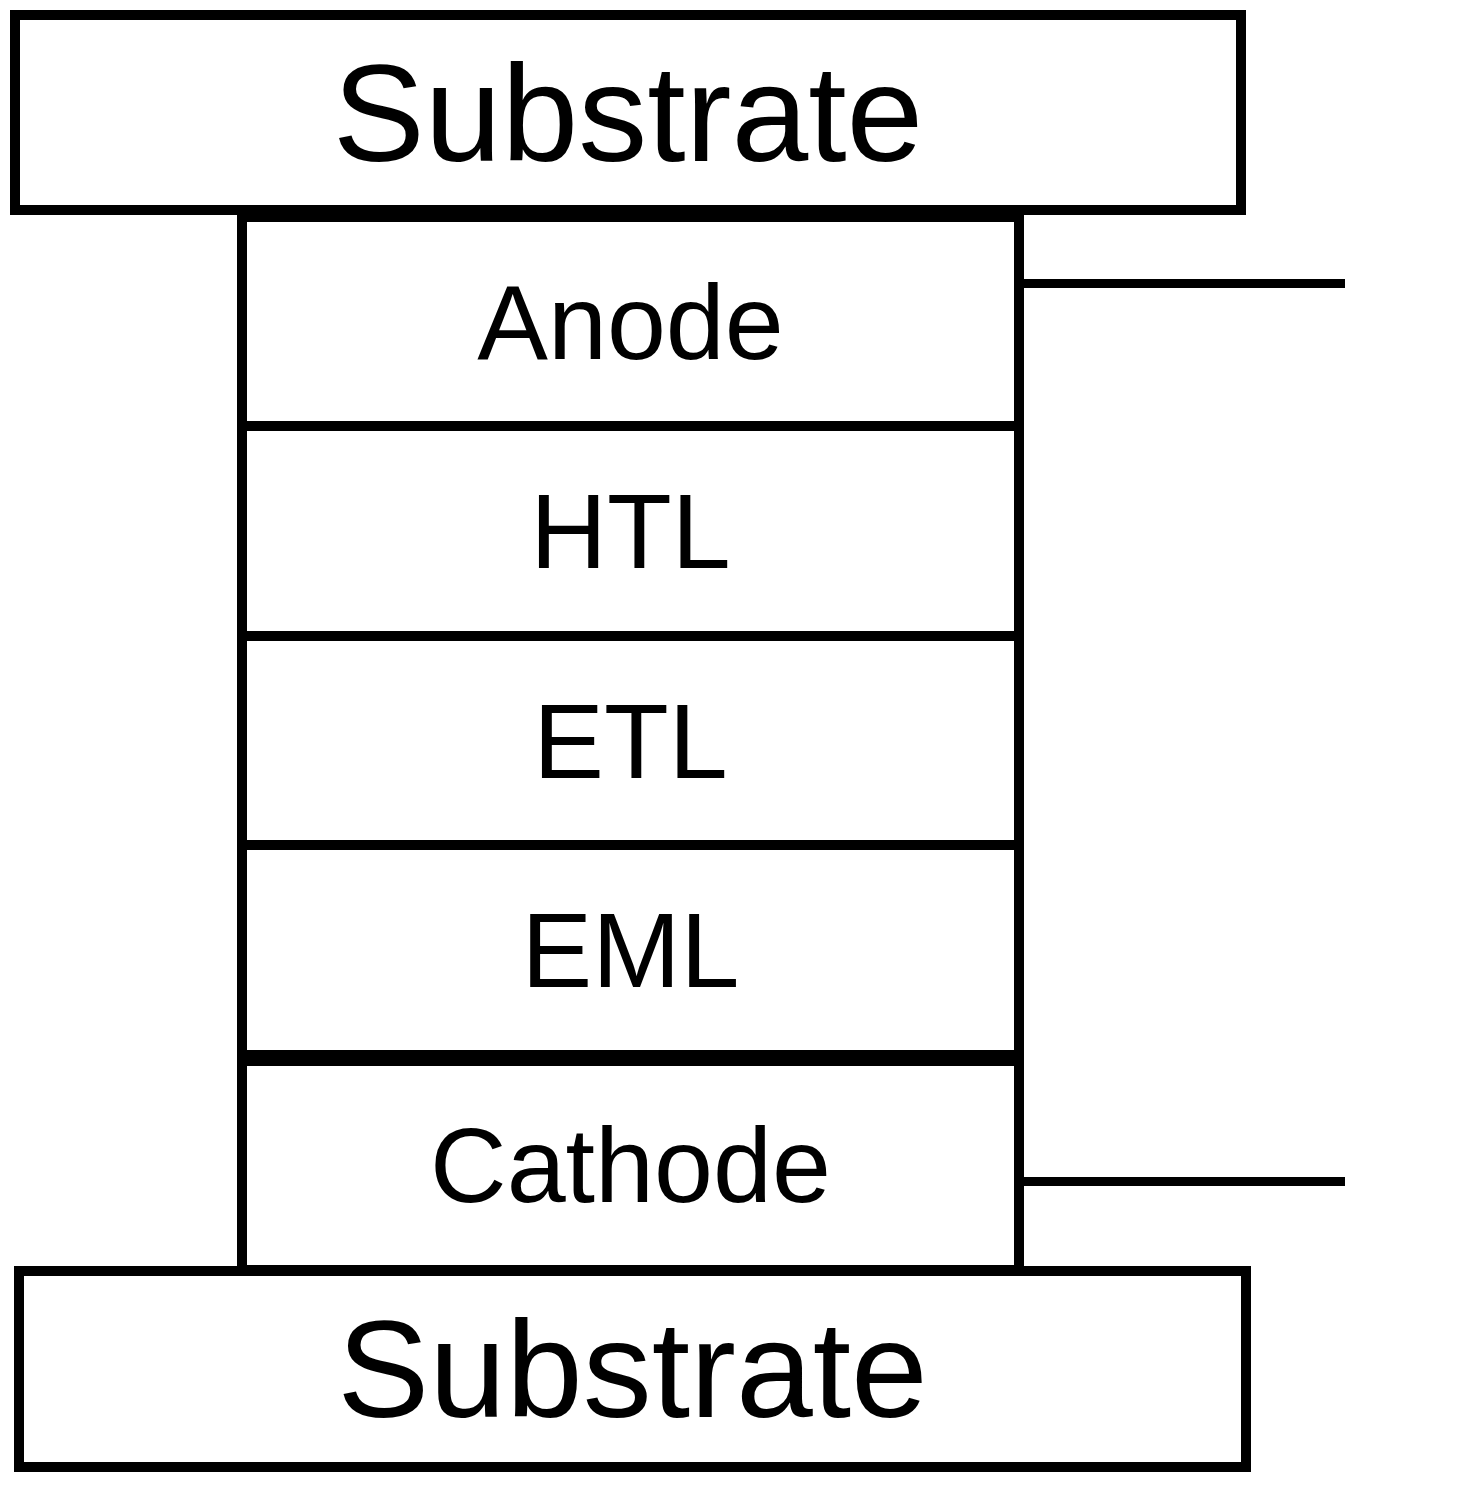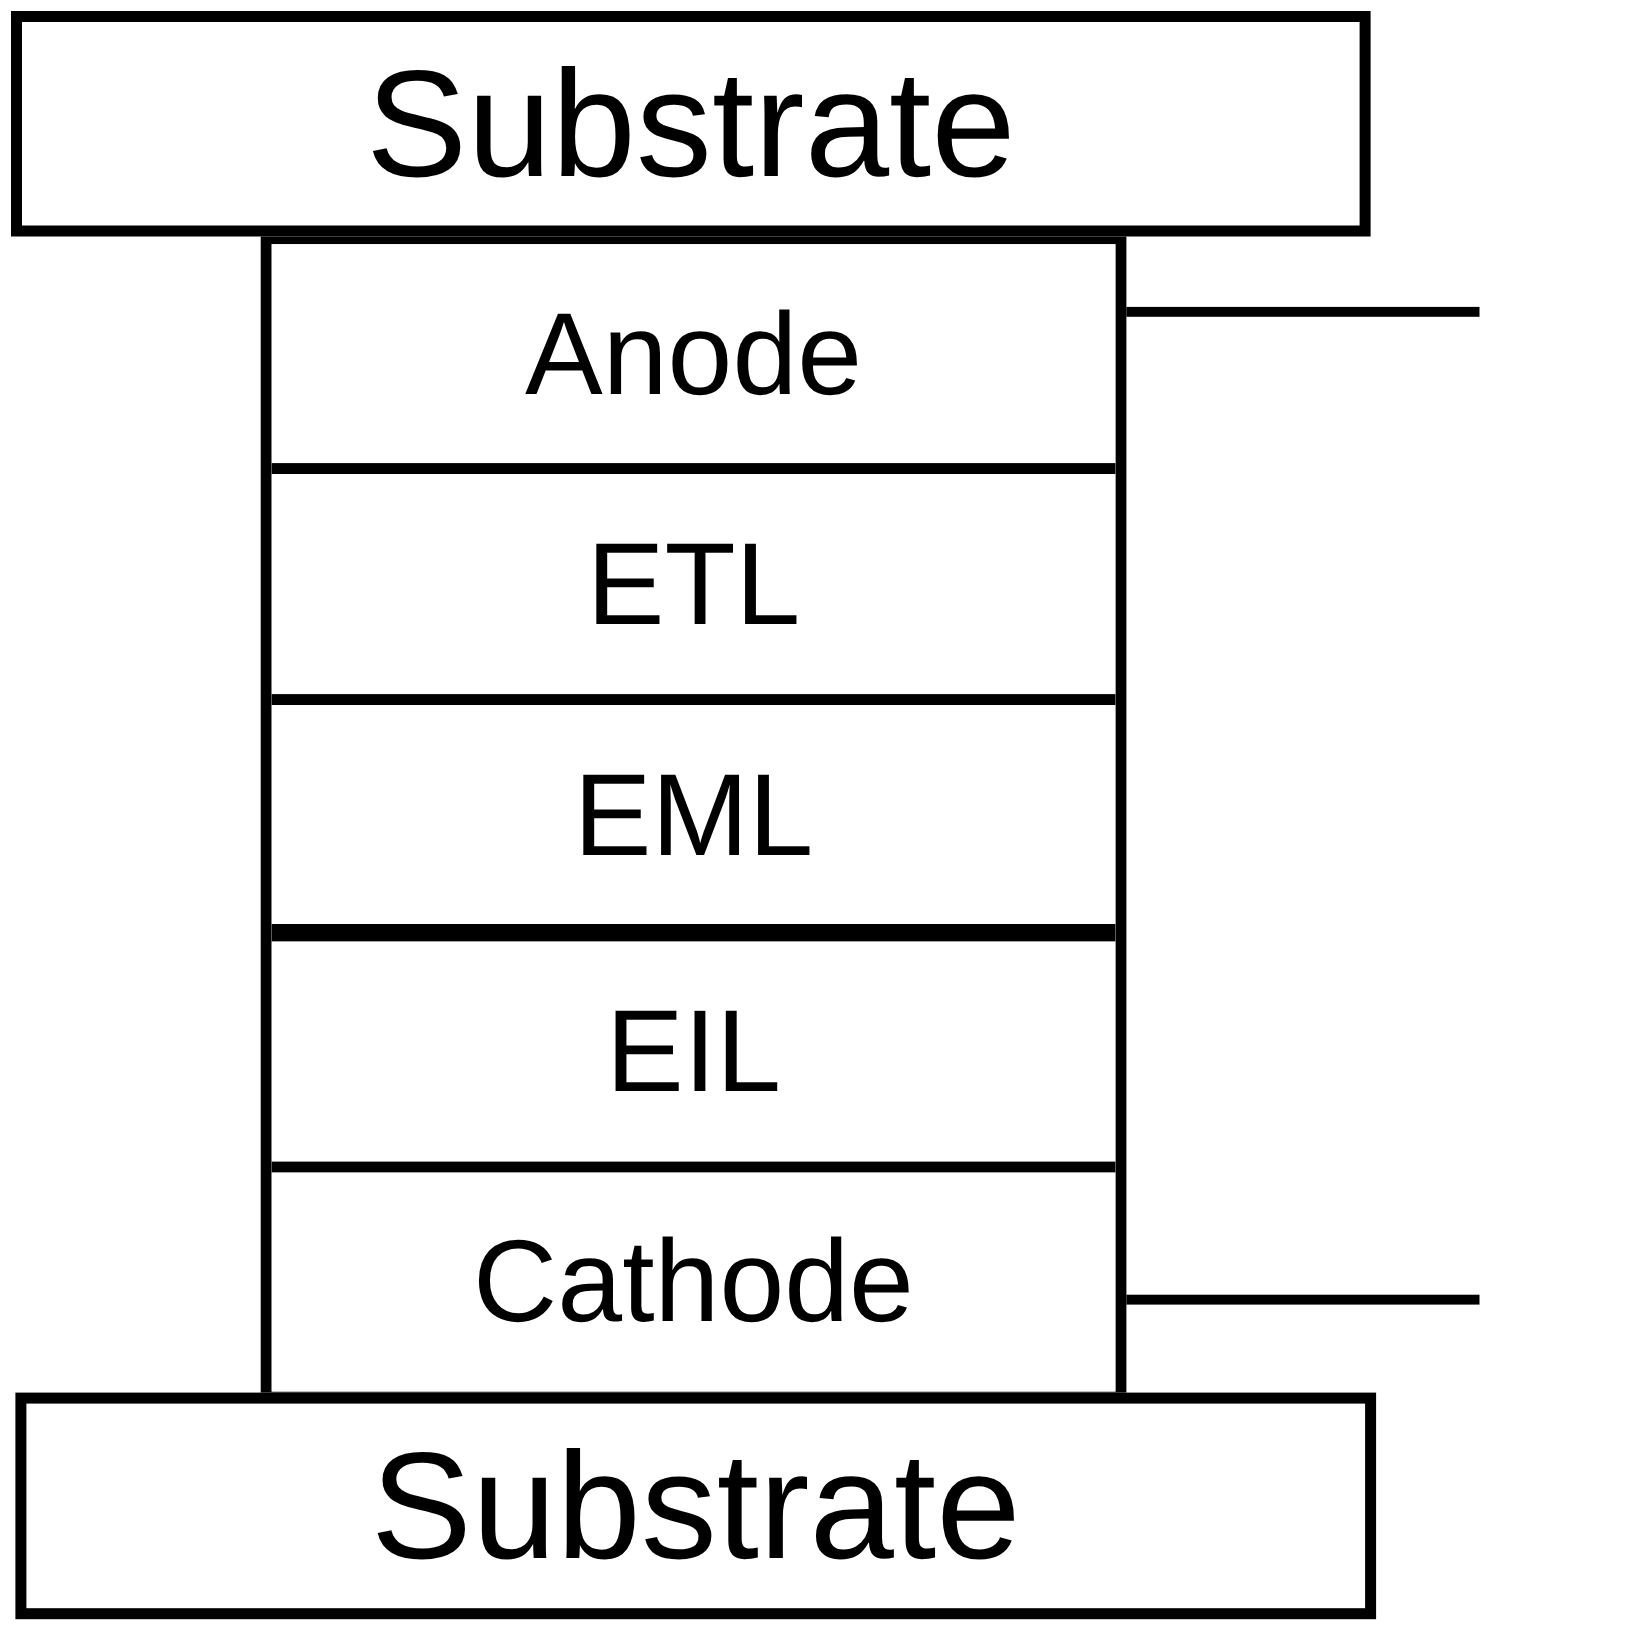--- a/index.html
+++ b/index.html
@@ -61,20 +61,21 @@
     flex: 1 1 0;
     box-sizing: border-box;
     border-bottom: 10px solid #000000;
     display: flex;
     align-items: center;
     justify-content: center;
     background: #ffffff;
   }
   .layer:last-child {
     border-bottom: none;
+    border-radius: 13px;
   }
   .layer-eml {
     border-bottom-width: 16px;
   }
   .layer-label {
     font-size: 106px;
     line-height: 1;
     white-space: nowrap;
   }
   .wire {
@@ -100,28 +101,28 @@
 <div class="canvas">
 
   <div class="box substrate-top">
     <span class="substrate-label">Substrate</span>
   </div>
 
   <div class="stack">
     <div class="layer layer-anode">
       <span class="layer-label">Anode</span>
     </div>
+    <div class="layer layer-htl">
+      <span class="layer-label">HTL</span>
+    </div>
     <div class="layer layer-etl">
       <span class="layer-label">ETL</span>
     </div>
     <div class="layer layer-eml">
       <span class="layer-label">EML</span>
-    </div>
-    <div class="layer layer-eil">
-      <span class="layer-label">EIL</span>
     </div>
     <div class="layer layer-cathode">
       <span class="layer-label">Cathode</span>
     </div>
   </div>
 
   <div class="wire wire-anode"></div>
   <div class="wire wire-cathode"></div>
 
   <div class="box substrate-bottom">

